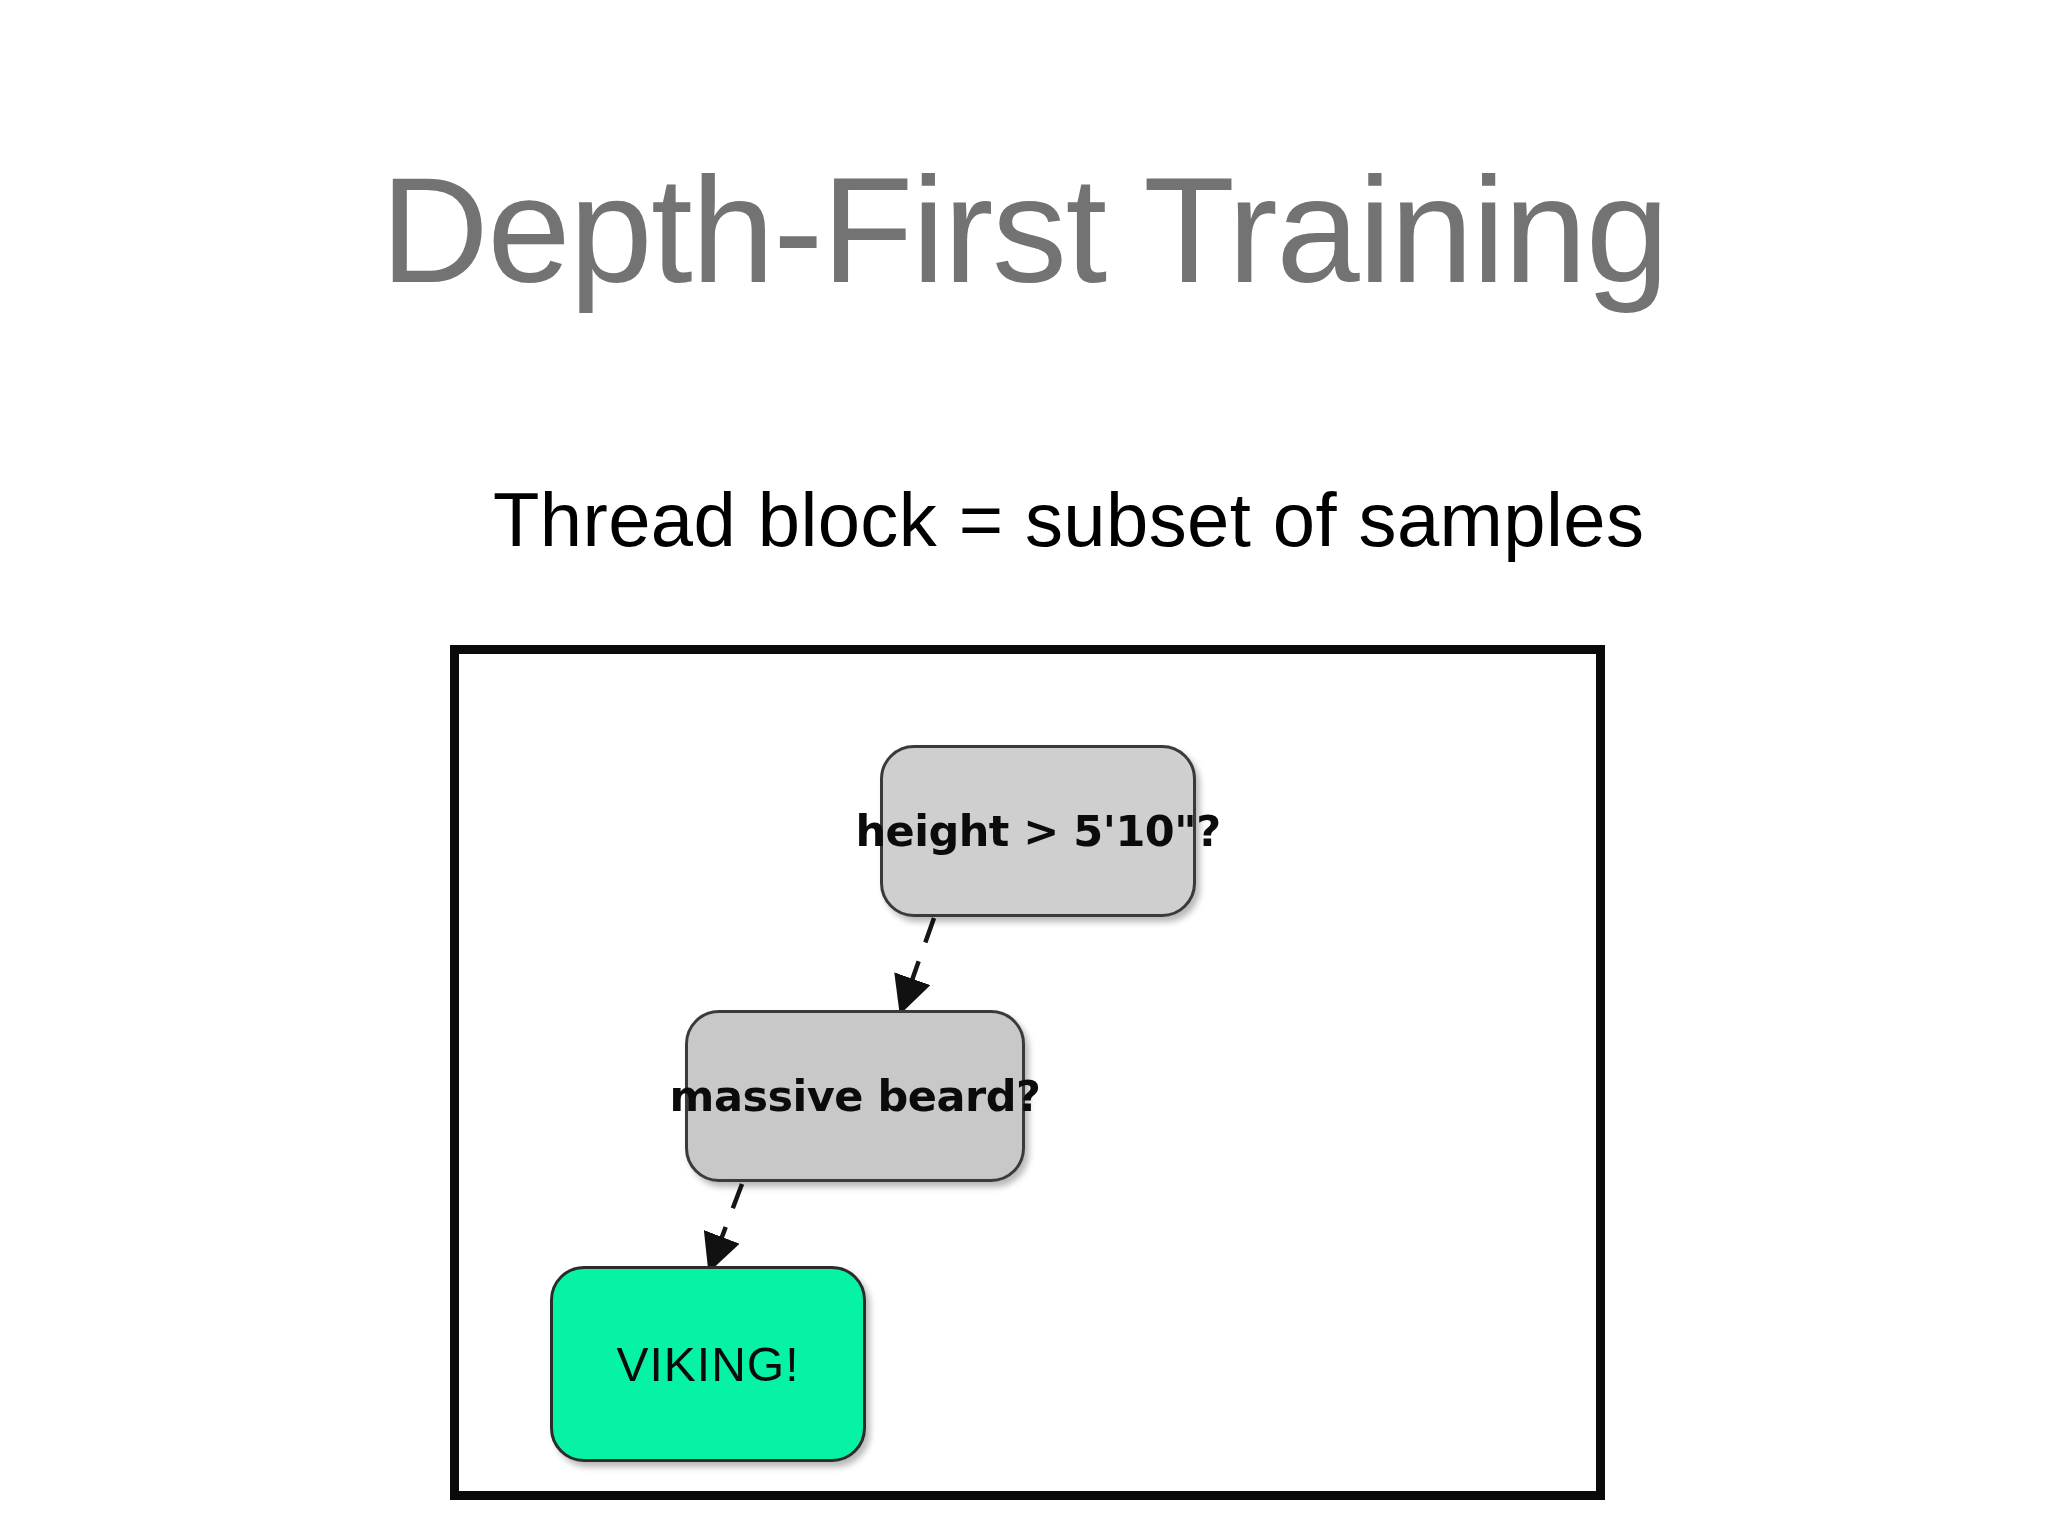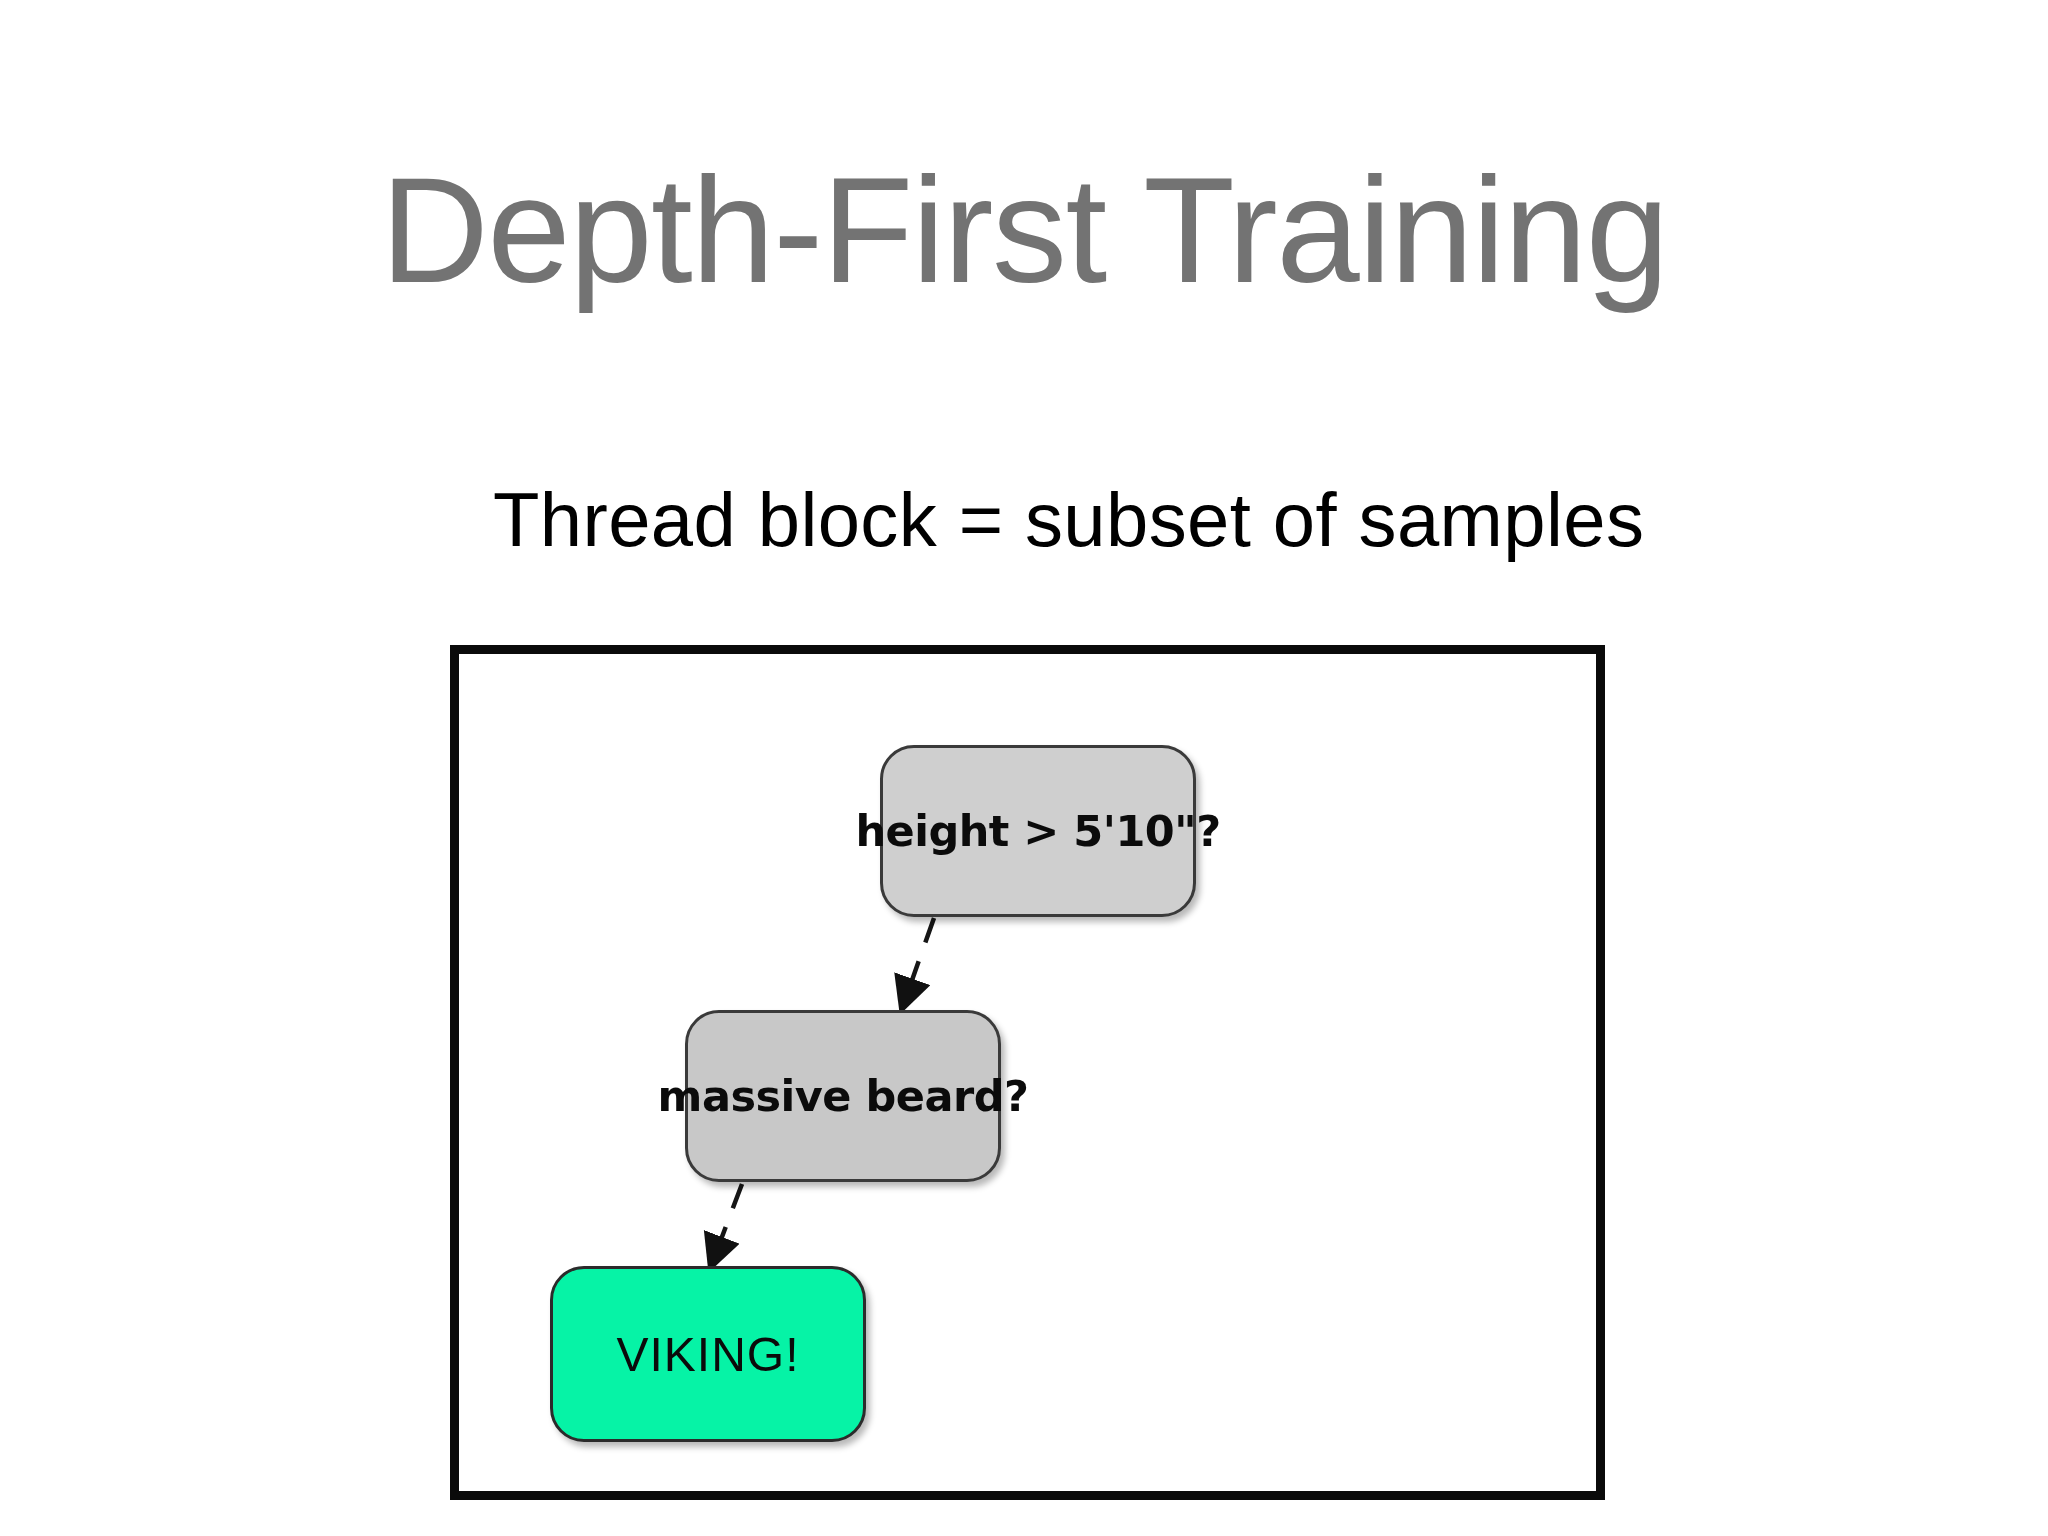--- a/index.html
+++ b/index.html
@@ -92,29 +92,29 @@
   #node-height {
     left: 880px;
     top: 745px;
     width: 316px;
     height: 172px;
     background: #cfcfcf;
   }
   #node-beard {
     left: 685px;
     top: 1010px;
-    width: 316px;
+    width: 340px;
     height: 172px;
     background: #c8c8c8;
   }
   #node-viking {
     left: 550px;
     top: 1266px;
     width: 316px;
-    height: 176px;
+    height: 196px;
     background: #06f3a6;
     border-color: #2b2b2b;
   }
   #node-viking .node-label {
     font-family: "Liberation Sans", sans-serif;
     font-weight: 400;
     font-size: 48px;
     letter-spacing: 1px;
   }
 </style>

